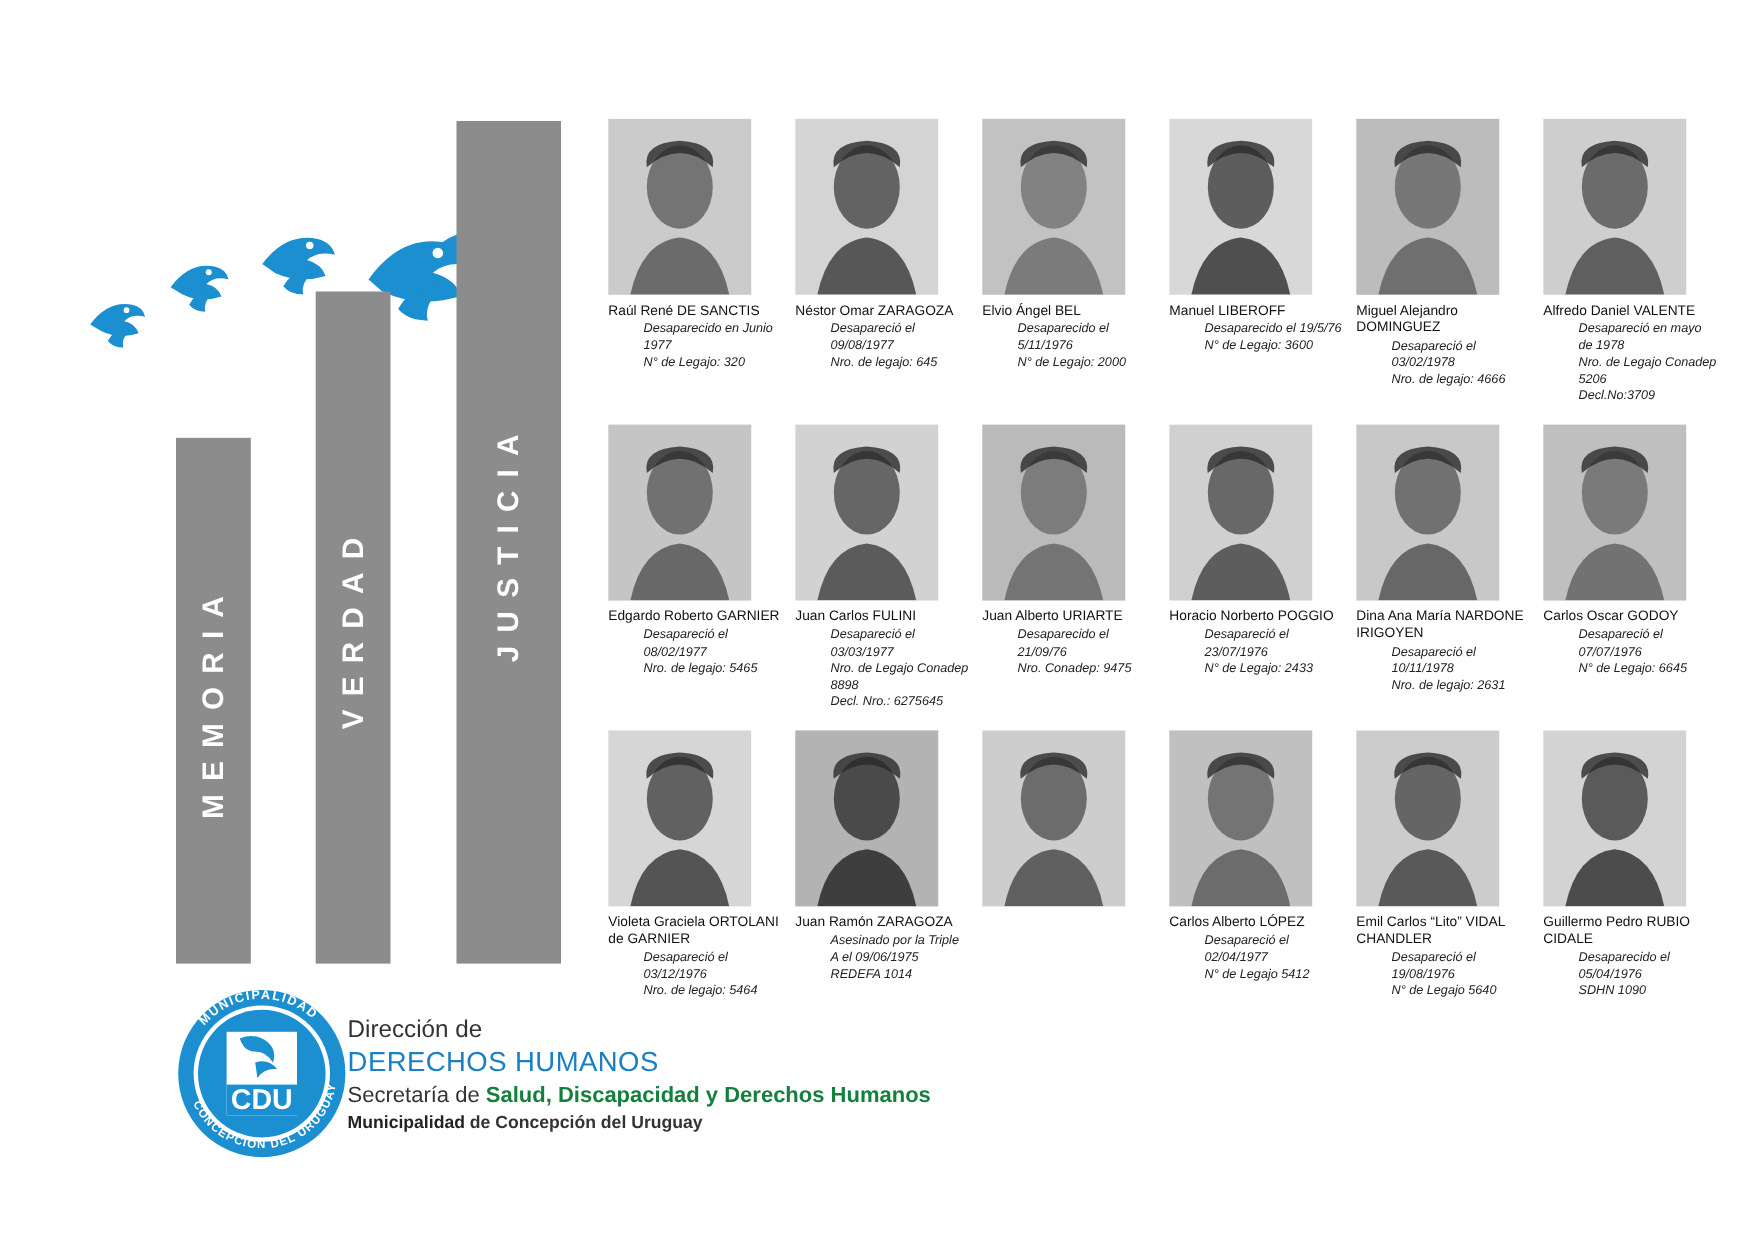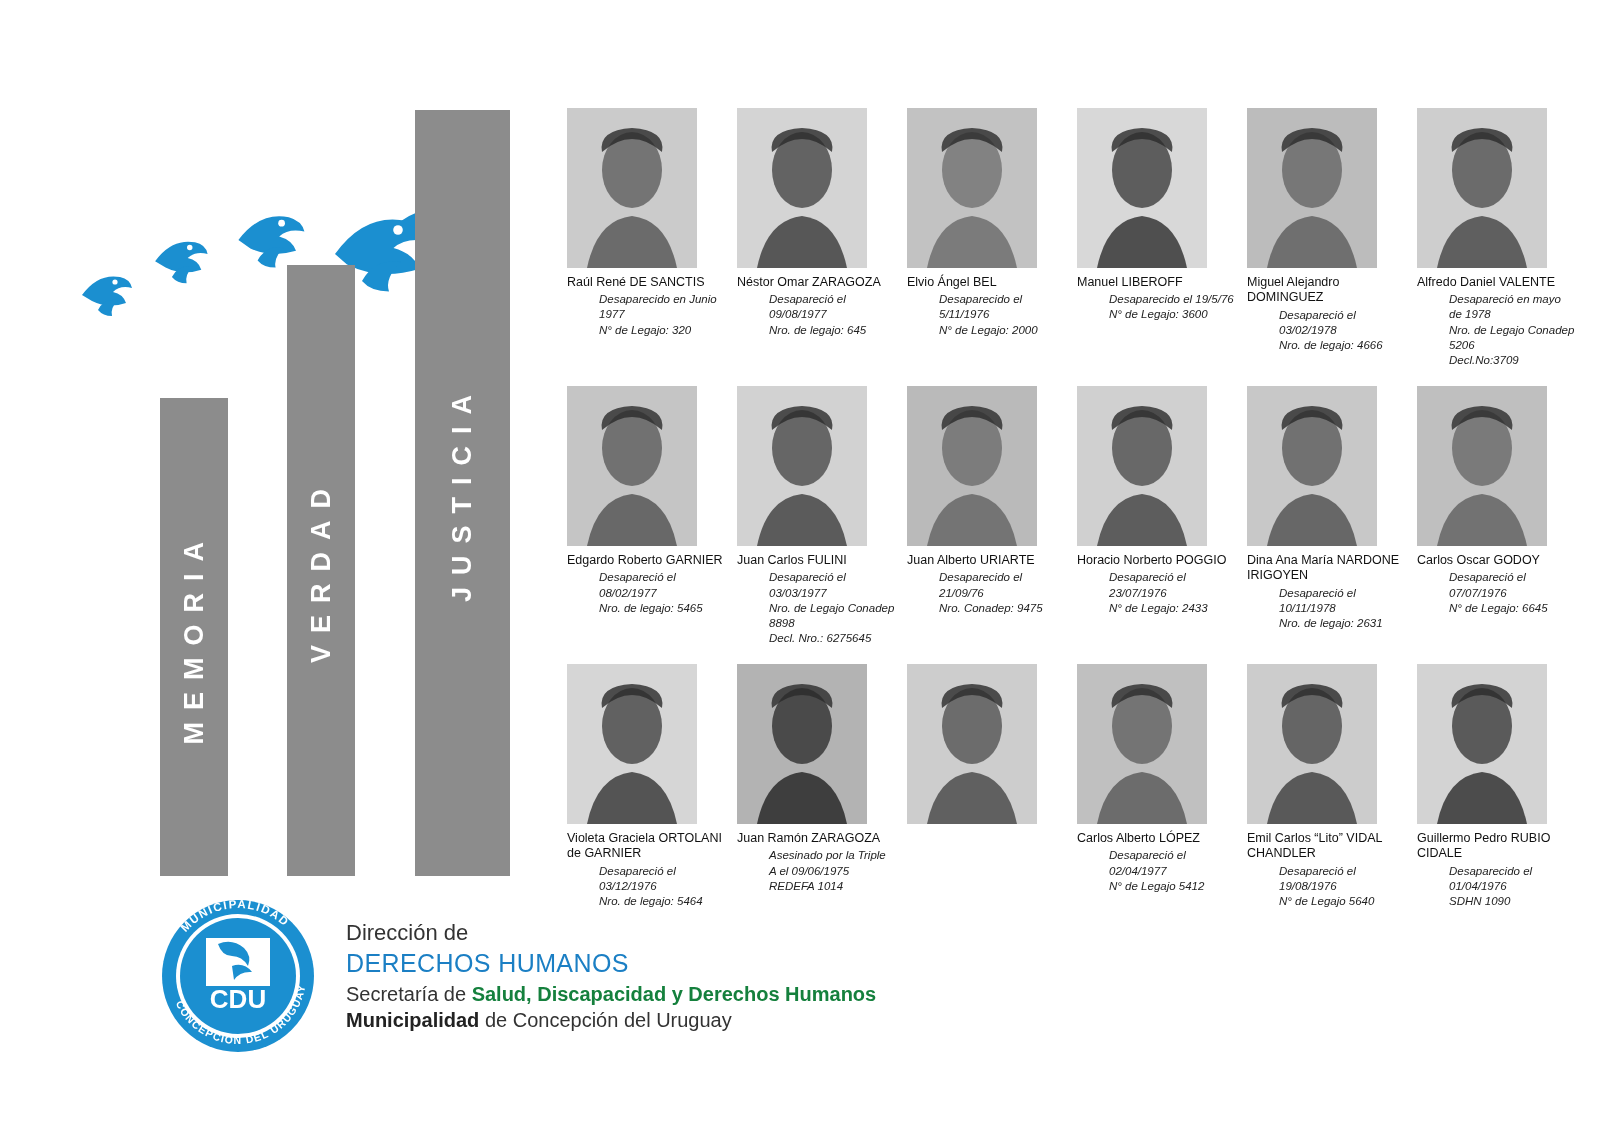--- a/index.html
+++ b/index.html
@@ -55,34 +55,33 @@
     display: flex;
     align-items: center;
   }
   #logo-badge {
     width: 156px;
     height: 156px;
     flex: 0 0 156px;
     position: relative;
   }
   #footer-text {
-    margin-left: 30px;
     line-height: 1.33;
   }
   #footer-text .l1 { font-size: 22px; color: #333; }
   #footer-text .l2 { font-size: 25px; color: #1b7fc4; font-weight: normal; letter-spacing: .4px; }
   #footer-text .l3 { font-size: 20px; color: #333; }
   #footer-text .l3 b { color: #15803d; }
-  #footer-text .l4 { font-size: 20px; color: #333; }
+  #footer-text .l4 { font-size: 16px; color: #333; font-weight: bold; }
   #footer-text .l4 b { color: #222; }
 
   
   #grid {
     position: absolute;
-    left: 567px;
+    left: 553px;
     top: 108px;
     width: 1020px;
     display: grid;
     grid-template-columns: repeat(6, 158px);
     column-gap: 12px;
     row-gap: 18px;
   }
   .card { width: 158px; }
   .photo {
     width: 130px;
@@ -420,17 +419,17 @@
     <div class="card">
       <div class="photo" style="background: rgb(225, 223, 219);"><svg width="130" height="160" viewBox="0 0 130 160">
           <rect width="130" height="160" fill="#e1dfdb"></rect>
           <ellipse cx="65" cy="62" rx="30" ry="38" fill="#4c4945" opacity=".85"></ellipse>
           <path d="M35 44 q30 -26 60 0 q4 -22 -30 -24 q-34 2 -30 24 z" fill="#2f2d2b" opacity=".8"></path>
           <path d="M20 160 q10 -48 45 -52 q35 4 45 52 z" fill="#4c4945" opacity=".95"></path>
           <rect x="0" y="0" width="130" height="160" fill="#000" opacity=".05"></rect>
         </svg></div>
       <div class="caption">
         <div class="name">Guillermo Pedro RUBIO CIDALE</div>
-        <div class="meta">Desaparecido el 01/04/1976</div>
+        <div class="meta">Desaparecido el 05/04/1976</div>
         <div class="meta">SDHN 1090</div>
       </div>
     </div>
   </div>
 
 </body></html>

